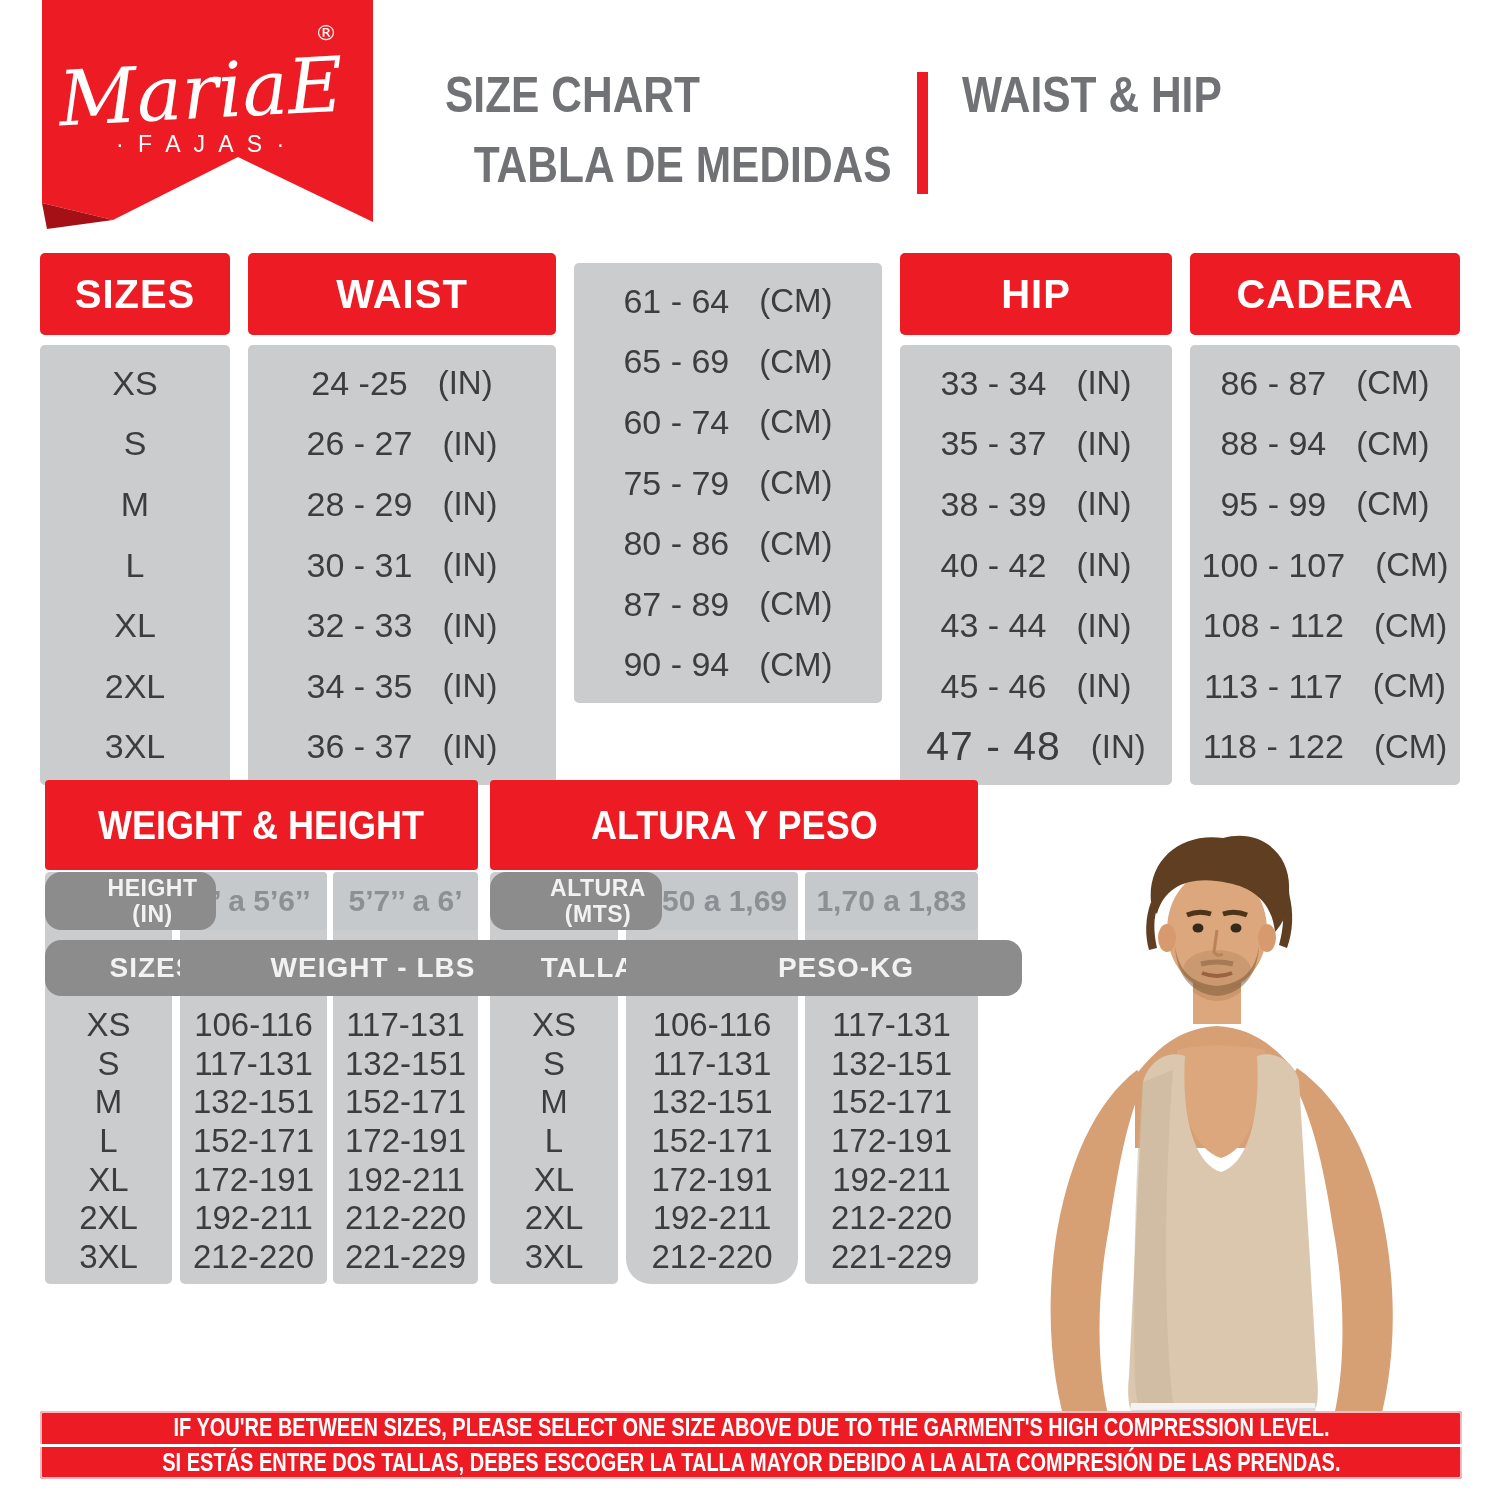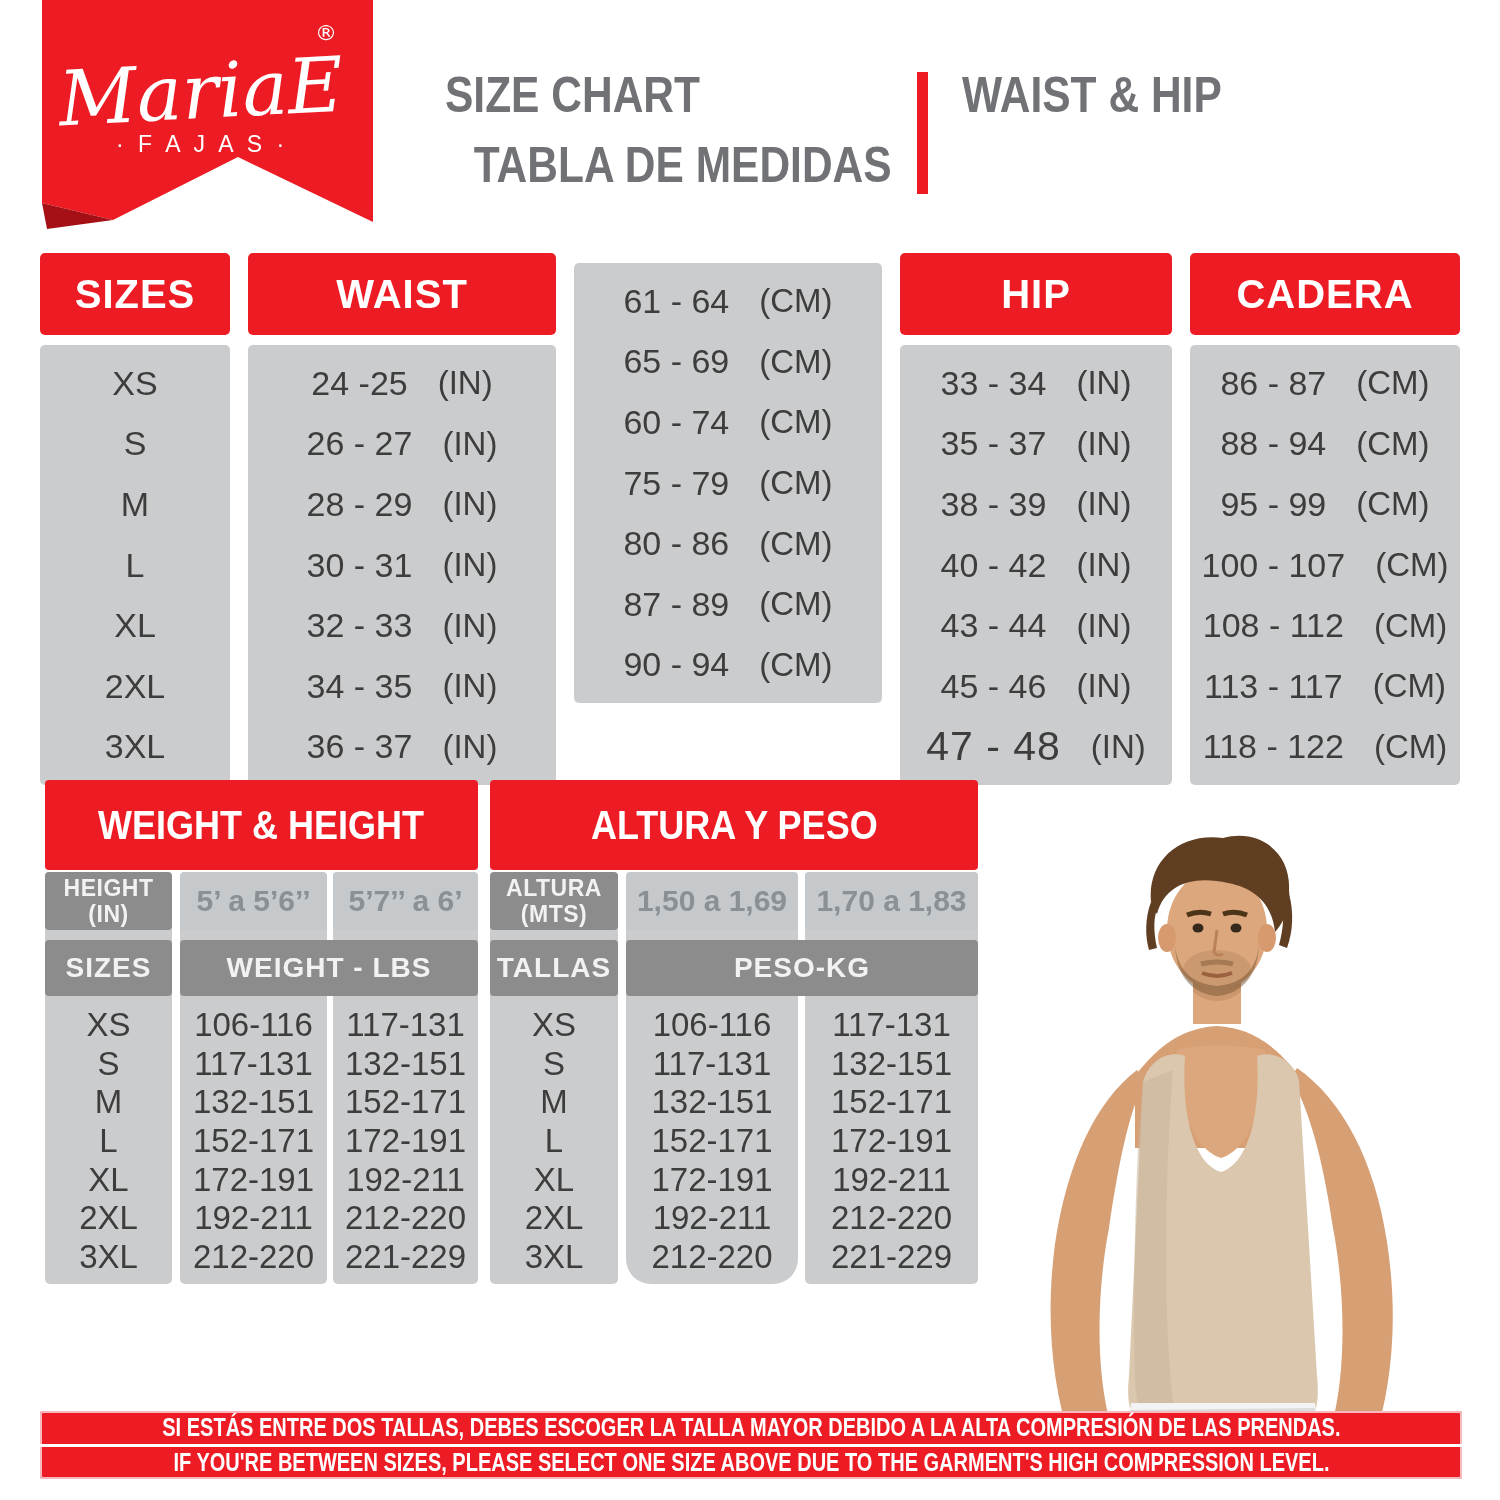--- a/index.html
+++ b/index.html
@@ -45,22 +45,22 @@
   .wcol .range{height:58px;background:#c5c9cc;border-radius:4px;display:flex;align-items:center;
     justify-content:center;font-size:30px;font-weight:bold;color:#8b9094;white-space:nowrap;}
   .wbody{position:absolute;left:0;right:0;top:134px;bottom:8px;display:flex;flex-direction:column;}
   .wrow{flex:1;display:flex;align-items:center;justify-content:center;font-size:33px;color:#3d3d3d;}
   #wcol-en-sizes{left:45px;width:127px;}
   #wcol-en-a{left:180px;width:147px;}
   #wcol-en-b{left:333px;width:145px;}
   #wcol-es-sizes{left:490px;width:128px;}
   #wcol-es-a{left:626px;width:172px;border-radius:25px;}
   #wcol-es-b{left:805px;width:173px;}
-  .darkcell{position:absolute;background:#8c8c8c;border-radius:4px;color:#f2f2f2;
-    display:flex;align-items:center;justify-content:center;font-weight:bold;z-index:3;}
+  .darkcell{position:absolute;background:#8c8c8c;border-radius:16px;color:#f2f2f2;
+    display:flex;align-items:center;justify-content:center;font-weight:bold;z-index:3;padding-left:44px;}
   .corner{flex-direction:column;font-size:23px;line-height:26px;letter-spacing:.5px;}
   #corner-en{left:45px;top:872px;width:127px;height:58px;}
   #sizes-en{left:45px;top:940px;width:127px;height:56px;font-size:28px;letter-spacing:1px;}
   #bar-en{left:180px;top:940px;width:298px;height:56px;font-size:28px;letter-spacing:1px;}
   #corner-es{left:490px;top:872px;width:128px;height:58px;}
   #sizes-es{left:490px;top:940px;width:128px;height:56px;font-size:28px;letter-spacing:1px;}
   #bar-es{left:626px;top:940px;width:352px;height:56px;font-size:28px;letter-spacing:1px;}
 
   
   .model{position:absolute;left:985px;top:818px;width:515px;height:645px;z-index:0;}
@@ -375,20 +375,20 @@
     <path d="M238,96 Q250,92 262,97" stroke="#4c3419" stroke-width="5" fill="none"></path>
     <ellipse cx="213" cy="110" rx="5.5" ry="4.5" fill="#35281c"></ellipse>
     <ellipse cx="251" cy="110" rx="5.5" ry="4.5" fill="#35281c"></ellipse>
     <path d="M232,112 L229,134 Q232,139 238,136" stroke="#bb8257" stroke-width="3" fill="none"></path>
     <path d="M216,146 Q232,142 248,146" stroke="#6b4a2c" stroke-width="5" opacity="0.4" fill="none"></path>
     <path d="M217,155 Q232,161 247,155" stroke="#9c613e" stroke-width="4" fill="none"></path>
   </svg>
 
   <div class="footer">
     <div class="fline">
+        <span>IF YOU'RE BETWEEN SIZES, PLEASE SELECT ONE SIZE ABOVE DUE TO THE GARMENT'S HIGH COMPRESSION LEVEL.</span>
+      </div>
+    <div class="fline">
         <span>SI ESTÁS ENTRE DOS TALLAS, DEBES ESCOGER LA TALLA MAYOR DEBIDO A LA ALTA COMPRESIÓN DE LAS PRENDAS.</span>
       </div>
-    <div class="fline">
-        <span>IF YOU'RE BETWEEN SIZES, PLEASE SELECT ONE SIZE ABOVE DUE TO THE GARMENT'S HIGH COMPRESSION LEVEL.</span>
-      </div>
   </div>
 
 </div>
 
 </body></html>

